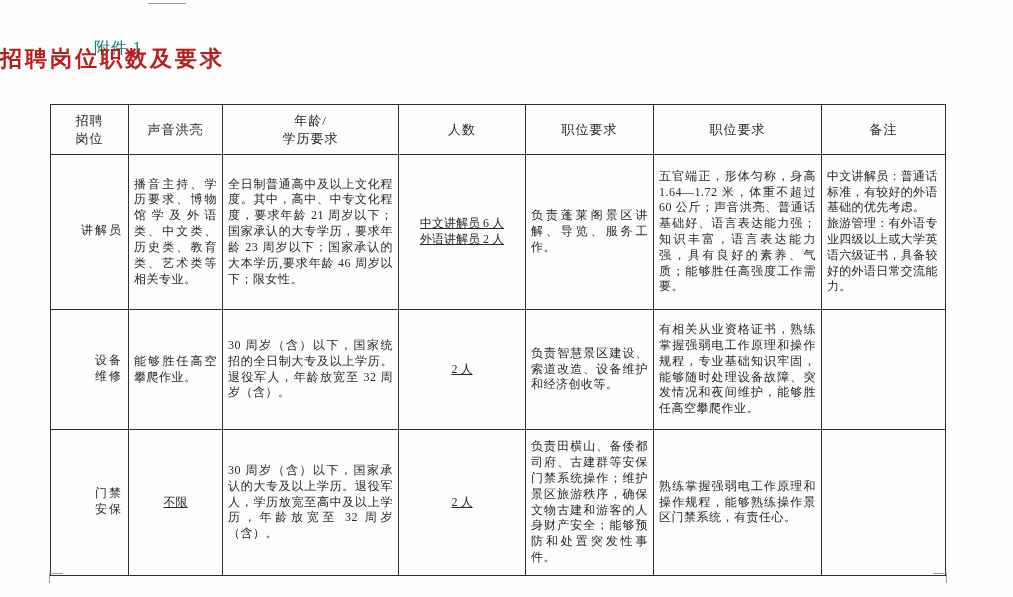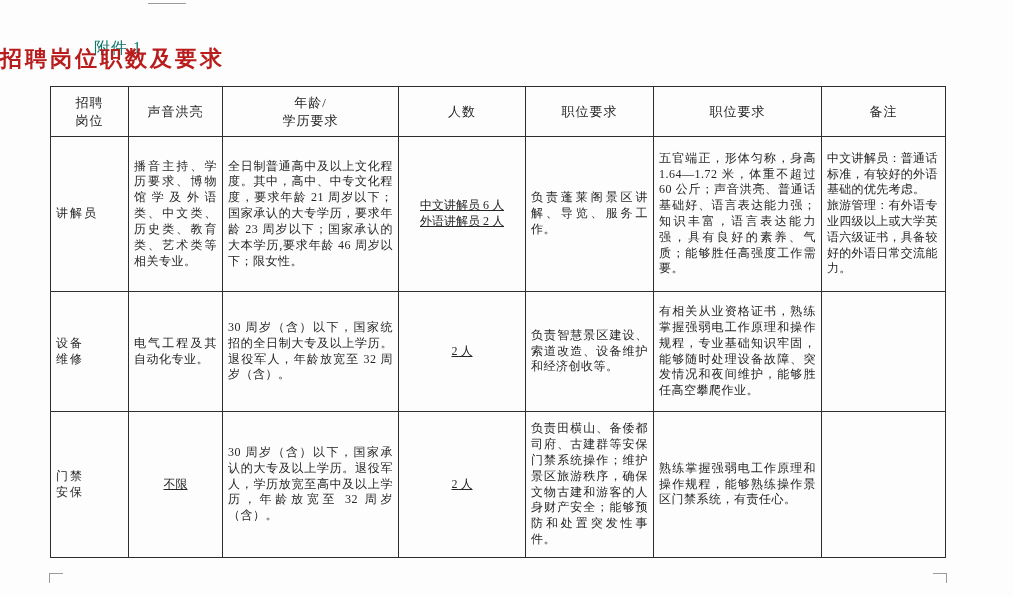--- a/index.html
+++ b/index.html
@@ -15,41 +15,41 @@
     position:absolute;left:94px;top:10px;
     font-size:16px;color:#0f766e;letter-spacing:1px;margin-top:28px;
   }
   .title{
     position:absolute;left:0;right:0;top:44px;
     text-align:left;
     font-family:"Liberation Sans","DejaVu Sans",sans-serif;
     font-size:22px;font-weight:bold;color:#b91c1c;letter-spacing:3px;
   }
   table.doc-table{
-    position:absolute;left:50px;top:86px;
+    position:absolute;left:50px;top:104px;
     width:895px;border-collapse:collapse;table-layout:fixed;
   }
   .doc-table th,.doc-table td{
     border:1px solid #2e2e2e;
     padding:2px 5px;
     font-size:12px;line-height:1.32;
     color:#262626;
     font-weight:normal;
     vertical-align:middle;
     overflow:hidden;
   }
   .doc-table th{
     text-align:center;white-space:pre-line;font-size:13px;letter-spacing:1px;
   }
   tr.r-head{height:50px;}
   tr.r-1{height:155px;}
   tr.r-2{height:120px;}
   tr.r-3{height:146px;}
   .c-center{text-align:center;white-space:pre-line;text-decoration:underline;}
-  .c-pos{text-align:left;white-space:pre-line;letter-spacing:2px;font-size:13px;}
+  .c-pos{text-align:right;white-space:pre-line;letter-spacing:2px;font-size:13px;font-family:Liberation Mono, monospace;}
   .c-just{text-align:justify;text-justify:inter-ideograph;letter-spacing:0.5px;}
   .c-pre{white-space:pre-line;text-align:left;letter-spacing:0.3px;}
   .crop-dash{
     position:absolute;left:148px;top:3px;width:38px;height:1px;background:#9b9b9b;
   }
   .crop-bl{
     position:absolute;left:49px;top:573px;width:13px;height:9px;
     border-top:1px solid #9b9b9b;border-left:1px solid #9b9b9b;
   }
   .crop-br{
@@ -99,21 +99,21 @@
 外语讲解员 2 人</td>
         <td class="c-just">负责蓬莱阁景区讲解、导览、服务工作。</td>
         <td class="c-just">五官端正，形体匀称，身高 1.64—1.72 米，体重不超过 60 公斤；声音洪亮、普通话基础好、语言表达能力强；知识丰富，语言表达能力强，具有良好的素养、气质；能够胜任高强度工作需要。</td>
         <td class="c-pre">中文讲解员：普通话标准，有较好的外语基础的优先考虑。
 旅游管理：有外语专业四级以上或大学英语六级证书，具备较好的外语日常交流能力。</td>
       </tr>
 
       <tr class="r-2">
         <td class="c-pos">设备
 维修</td>
-        <td class="c-just">电气工程及其自动化专业。</td>
+        <td class="c-just">能够胜任高空攀爬作业。</td>
         <td class="c-just">30 周岁（含）以下，国家统招的全日制大专及以上学历。退役军人，年龄放宽至 32 周岁（含）。</td>
         <td class="c-center">2 人</td>
         <td class="c-just">负责智慧景区建设、索道改造、设备维护和经济创收等。</td>
         <td class="c-just">有相关从业资格证书，熟练掌握强弱电工作原理和操作规程，专业基础知识牢固，能够随时处理设备故障、突发情况和夜间维护，能够胜任高空攀爬作业。</td>
         <td class="c-pre"></td>
       </tr>
 
       <tr class="r-3">
         <td class="c-pos">门禁
 安保</td>

